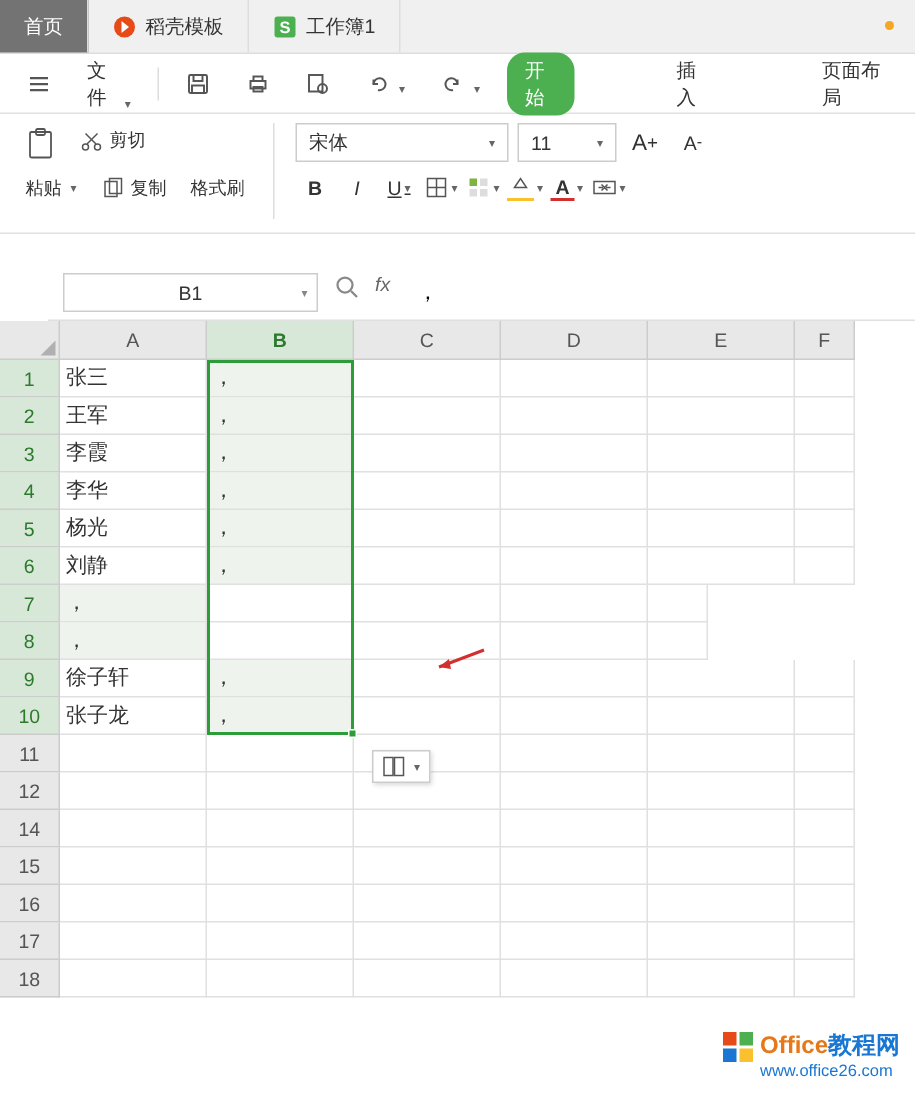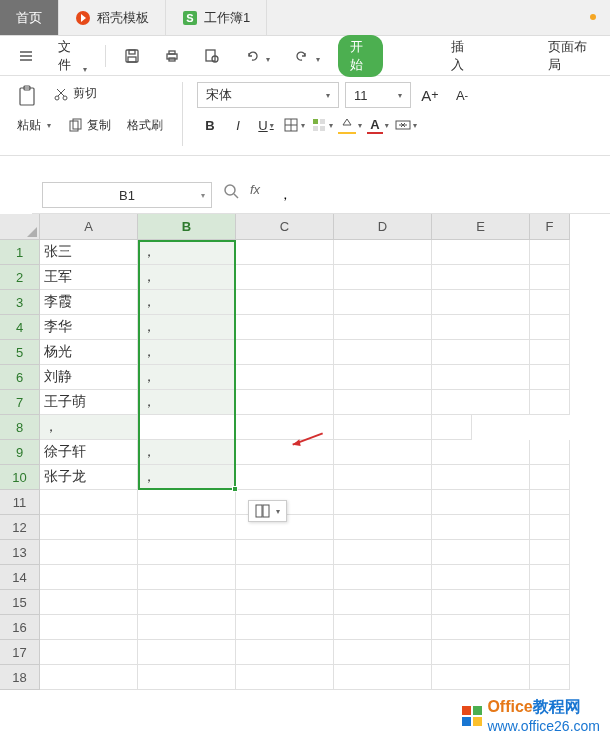--- a/index.html
+++ b/index.html
@@ -56,25 +56,25 @@
     .sel-handle { position: absolute; width: 6px; height: 6px; background: #2d9d3a; border: 1px solid #fff; bottom: -4px; right: -4px; }
     
     
     .paste-pop { position: absolute; border: 1px solid #ccc; background: #fff; padding: 3px 6px; display: flex; align-items: center; gap: 3px; font-size: 12px; box-shadow: 1px 1px 3px rgba(0,0,0,0.15); }
     
     
     .arrow { position: absolute; width: 60px; height: 20px; }
     .arrow svg { width: 100%; height: 100%; }
     
     
-    .watermark { position: absolute; bottom: 6px; right: 10px; display: flex; align-items: center; gap: 4px; font-size: 16px; font-weight: bold; }
+    .watermark { position: absolute; bottom: 20px; right: 10px; display: flex; gap: 4px; font-size: 16px; font-weight: bold; }
     .wm-icon { width: 22px; height: 22px; }
     .wm-office { color: #e67817; }
     .wm-text { color: #1976d2; }
-    .wm-url { font-size: 14px; color: #1976d2; font-weight: normal; }
+    .wm-url { font-size: 11px; color: #1976d2; font-weight: normal; }
     
     .icon-svg { width: 16px; height: 16px; }
     .underline-red { border-bottom: 2px solid #d32f2f; }
     .underline-yellow { border-bottom: 2px solid #fbc02d; }
   </style>
 </head>
 <body>
 
 <div class="tabs">
   <div class="tab active">
@@ -319,21 +319,20 @@
         <div class="row-h sel">6</div>
         <div class="cell">刘静</div>
         <div class="cell selcol">，</div>
         <div class="cell"></div>
         <div class="cell"></div>
         <div class="cell"></div>
         <div class="cell" style="width:40px"></div>
       </div>
       <div class="row">
         <div class="row-h sel">7</div>
-        <div class="cell">王子萌</div>
         <div class="cell selcol">，</div>
         <div class="cell"></div>
         <div class="cell"></div>
         <div class="cell"></div>
         <div class="cell" style="width:40px"></div>
       </div>
       <div class="row">
         <div class="row-h sel">8</div>
         <div class="cell selcol">，</div>
         <div class="cell"></div>
@@ -363,29 +362,20 @@
         <div class="row-h">11</div>
         <div class="cell"></div>
         <div class="cell"></div>
         <div class="cell"></div>
         <div class="cell"></div>
         <div class="cell"></div>
         <div class="cell" style="width:40px"></div>
       </div>
       <div class="row">
         <div class="row-h">12</div>
-        <div class="cell"></div>
-        <div class="cell"></div>
-        <div class="cell"></div>
-        <div class="cell"></div>
-        <div class="cell"></div>
-        <div class="cell" style="width:40px"></div>
-      </div>
-      <div class="row">
-        <div class="row-h">13</div>
         <div class="cell"></div>
         <div class="cell"></div>
         <div class="cell"></div>
         <div class="cell"></div>
         <div class="cell"></div>
         <div class="cell" style="width:40px"></div>
       </div>
       <div class="row">
         <div class="row-h">14</div>
         <div class="cell"></div>

